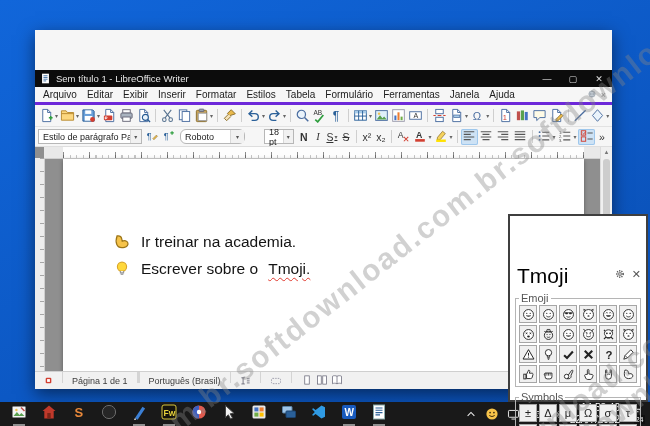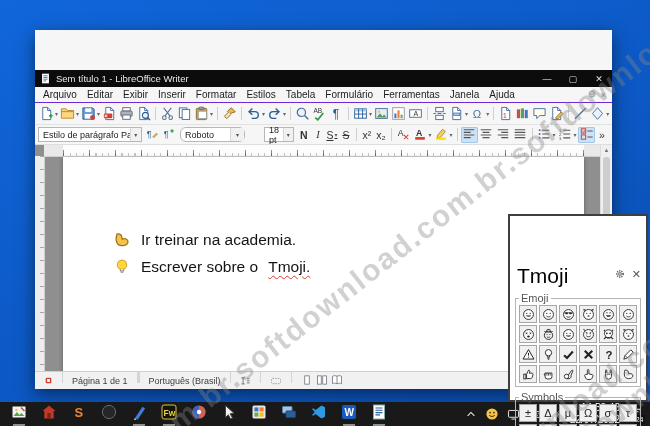--- a/index.html
+++ b/index.html
@@ -16,21 +16,21 @@
   .wm:nth-child(4){left:420px;top:140px;}
   
   #lo-window{position:absolute;left:35px;top:30px;width:577px;height:359px;z-index:10;
     background:#f6f6f6;box-shadow:0 5px 16px rgba(0,0,0,.5);display:flex;flex-direction:column;}
   .titlebar{height:17px;background:#0c0c0c;color:#e9e9e9;display:flex;align-items:center;
     font-size:9.5px;padding-left:5px;gap:5px;flex:0 0 auto;margin-top:40px;}
   .titlebar .ic svg{display:block}
   .win-controls{margin-left:auto;display:flex;height:100%;}
   .win-btn{width:26px;display:flex;align-items:center;justify-content:center;font-size:9px;color:#ddd;}
   .menubar{height:15px;background:#f6f6f6;display:flex;align-items:center;font-size:10px;
-    color:#1c1c1c;padding:0 3px;border-bottom:1px solid #6d28d9;flex:0 0 auto;text-align:right;}
+    color:#1c1c1c;padding:0 3px;border-bottom:3px solid #6d28d9;flex:0 0 auto;text-align:right;}
   .menu-item{padding:0 5px;cursor:default;}
   .menu-right{margin-left:auto;display:flex;align-items:center;gap:4px;padding-right:3px;color:#888;font-size:9px;}
   .toolbar{height:21px;display:flex;align-items:center;padding:0 3px;background:#f6f6f6;
     border-bottom:1px solid #e2e2e2;flex:0 0 auto;overflow:hidden;}
   .tbtn{height:18px;display:flex;align-items:center;padding:0 1px;border-radius:2px;}
   .tbtn .ic svg{display:block;}
   .dd{font-size:6px;color:#666;margin-left:1px;}
   .tsep{width:1px;height:13px;background:#cfcfcf;margin:0 3px;flex:0 0 auto;}
   .tglyph{font-size:10px;color:#444;padding:0 3px;}
   .fmtbar{height:19px;display:flex;align-items:center;padding:0 3px;background:#f6f6f6;

